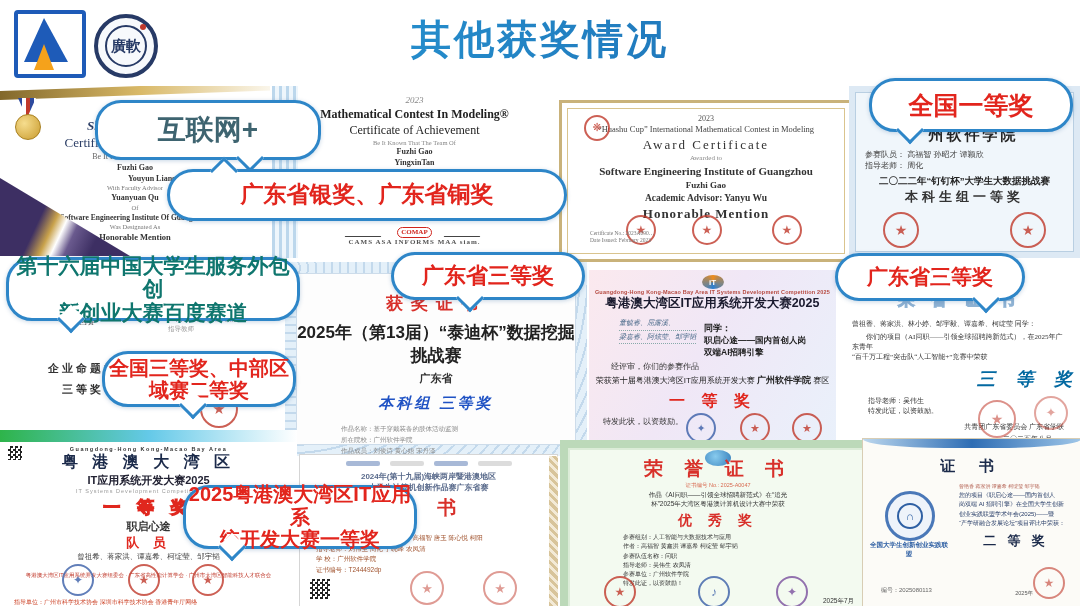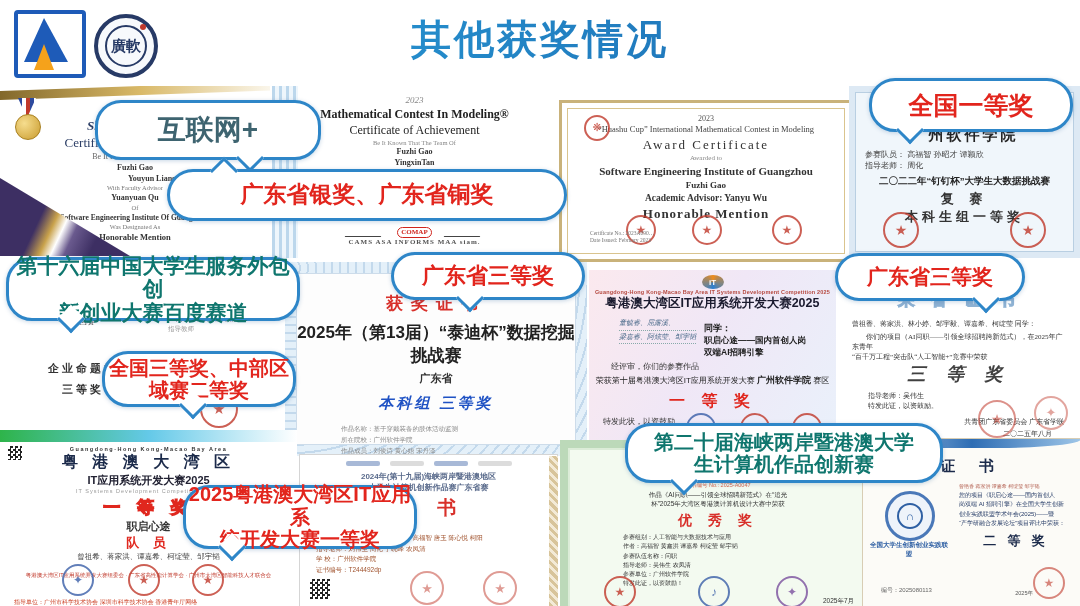--- a/index.html
+++ b/index.html
@@ -125,21 +125,20 @@
     </div>
   </div>
 
   <div class="cert ctr" style="left:849px;top:86px;width:231px;height:172px;background:#dde9f4;">
     <div style="position:absolute;inset:6px;background:#f0f6fb;border:1px solid #b9cfe2;"></div>
     <div style="position:relative;margin-top:12px;font-size:19px;font-weight:bold;color:#d8302a;letter-spacing:7px;opacity:.85;">获奖证书</div>
     <div style="position:relative;font-size:15px;font-weight:bold;letter-spacing:3px;color:#222;margin-top:2px;">广州软件学院</div>
     <div style="position:relative;font-size:8px;color:#444;text-align:left;padding-left:16px;margin-top:4px;">参赛队员：  高福智  孙昭才  谭颖欣</div>
     <div style="position:relative;font-size:8px;color:#444;text-align:left;padding-left:16px;">指导老师：  周化</div>
     <div style="position:relative;font-size:9.5px;font-weight:bold;color:#222;margin-top:4px;">二〇二二年“钉钉杯”大学生大数据挑战赛</div>
-    <div style="position:relative;font-size:13px;font-weight:bold;letter-spacing:6px;margin-top:2px;">复  赛</div>
     <div style="position:relative;font-size:13px;font-weight:bold;letter-spacing:4px;">本科生组一等奖</div>
     <div class="seal seal-red" style="left:34px;bottom:10px;width:32px;height:32px;font-size:14px;">★</div>
     <div class="seal seal-red" style="right:34px;bottom:10px;width:32px;height:32px;font-size:14px;">★</div>
   </div>
 
   <div class="cert" style="left:0;top:258px;width:283px;height:198px;">
     <div style="position:absolute;left:8px;top:16px;width:150px;text-align:center;">
       <span style="display:inline-block;width:14px;height:14px;border-radius:50%;
                    background:conic-gradient(#3bb3e6,#49b86a,#3bb3e6);"></span>
       <div style="font-size:8.5px;font-weight:bold;color:#333;line-height:1.3;margin-top:2px;">第十六届中国大学生服务外包创新创业大赛</div>
@@ -213,21 +212,21 @@
   <div class="cert ser" style="left:838px;top:262px;width:242px;height:194px;">
     <div style="position:absolute;left:10px;top:8px;display:flex;gap:4px;align-items:center;">
       <span style="width:12px;height:12px;border-radius:50%;background:conic-gradient(#2fa8a0,#7cc6e8,#2fa8a0);display:inline-block;"></span>
       <span class="bar" style="width:40px;height:5px;"></span>
     </div>
     <div style="margin-top:26px;text-align:center;font-size:17px;font-weight:bold;letter-spacing:6px;
                 color:#cfe0ee;-webkit-text-stroke:1px #8fb3d4;">荣  誉  证  书</div>
     <div style="font-size:7px;color:#333;padding:8px 14px 0;">曾祖香、蒋家洪、林小婷、邹宇毅、谭嘉希、柯绽莹  同学：</div>
     <div style="font-size:7px;color:#333;padding:3px 14px 0;text-indent:14px;">你们的项目（AI问职——引领全球招聘跨新范式），在2025年广东青年</div>
     <div style="font-size:7px;color:#333;padding:0 14px;">“百千万工程”突击队“人工智能+”竞赛中荣获</div>
-    <div style="text-align:center;font-size:18px;font-weight:bold;font-style:italic;color:#404040;letter-spacing:8px;">三 等 奖</div>
+    <div style="text-align:right;font-size:18px;font-weight:bold;font-style:italic;color:#0369a1;letter-spacing:8px;margin-top:5px;">三 等 奖</div>
     <div style="font-size:7px;color:#333;padding:5px 0 0 30px;">指导老师：吴伟生</div>
     <div style="font-size:7px;color:#333;padding:0 0 0 30px;">特发此证，以资鼓励。</div>
     <div style="font-size:7px;color:#333;text-align:right;padding:6px 16px 0 0;">共青团广东省委员会   广东省学联</div>
     <div style="font-size:7px;color:#333;text-align:right;padding:2px 28px 0 0;">二〇二五年八月</div>
     <div class="seal seal-red" style="right:64px;bottom:18px;width:34px;height:34px;font-size:14px;opacity:.55;">★</div>
     <div class="seal seal-red" style="right:12px;bottom:26px;width:30px;height:30px;font-size:13px;opacity:.45;">✦</div>
   </div>
 
   <div class="cert ctr" style="left:0;top:430px;width:297px;height:176px;">
     <div style="position:absolute;top:0;left:0;width:100%;height:12px;
@@ -356,25 +355,20 @@
     <span class="red">广东省三等奖</span>
     <span class="tail" style="bottom:-11px;left:66px;"></span>
   </div>
 
   <div class="callout" style="left:835px;top:253px;width:184px;height:42px;font-size:21px;">
     <span class="red">广东省三等奖</span>
     <span class="tail" style="bottom:-11px;left:138px;"></span>
   </div>
 
 
-  <div class="callout" style="left:625px;top:423px;width:312px;height:54px;font-size:20px;">
-    <span class="blue">第二十届海峡两岸暨港澳大学</span>
-    <span class="blue">生计算机作品创新赛</span>
-    <span class="tail" style="bottom:-11px;left:46px;"></span>
-  </div>
 
   <div class="callout" style="left:183px;top:485px;width:228px;height:58px;font-size:20px;">
     <span class="red">2025粤港澳大湾区IT应用系</span>
     <span class="red">统开发大赛一等奖</span>
     <span class="tail" style="bottom:-11px;left:36px;"></span>
   </div>
 
 </div>
 
 </body></html>

